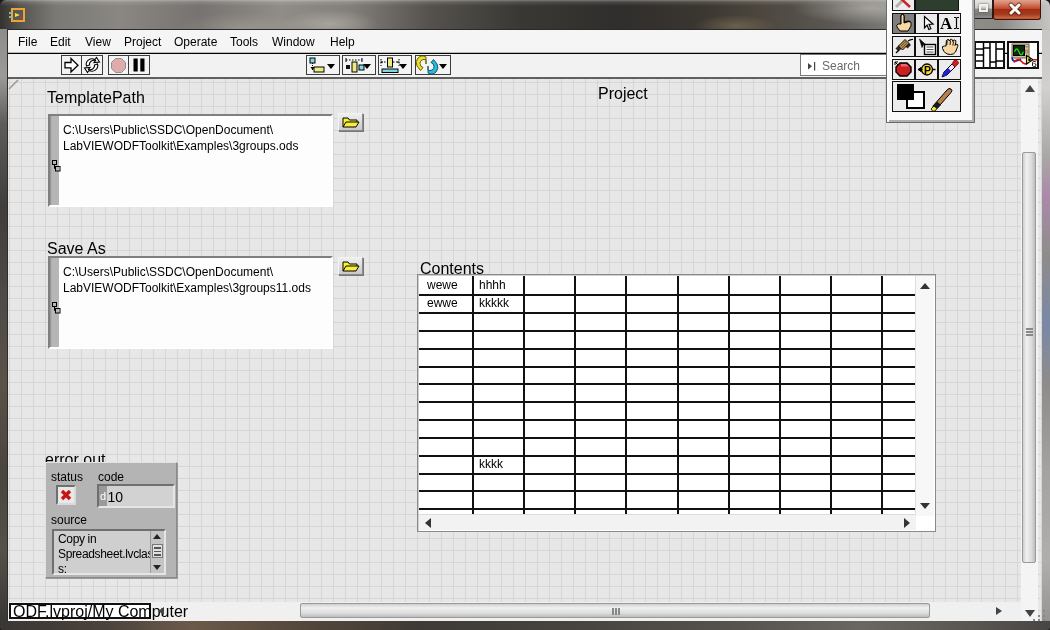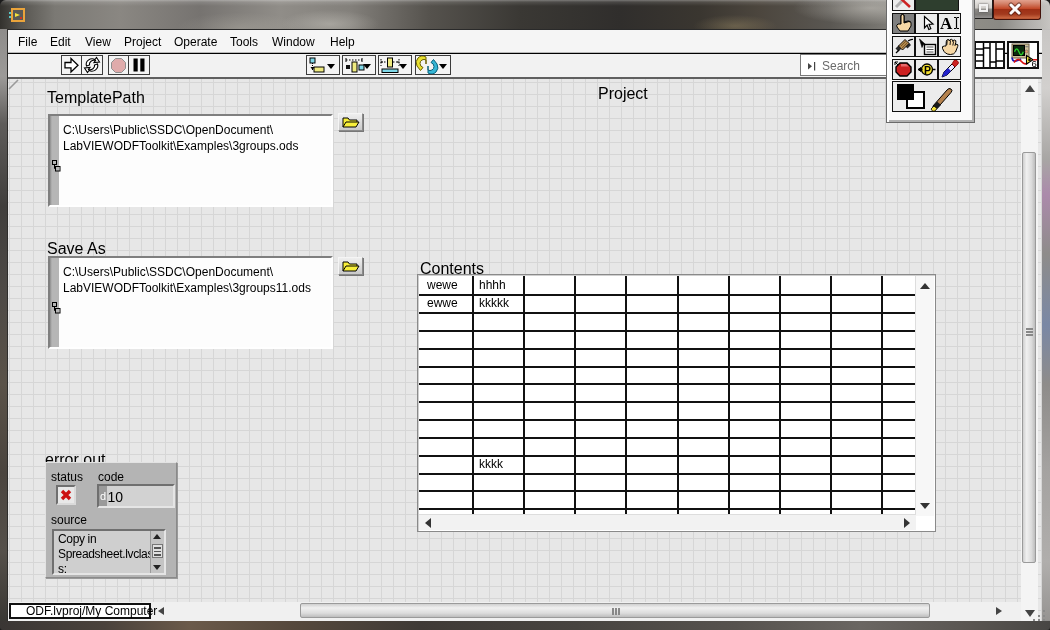--- a/index.html
+++ b/index.html
@@ -69,21 +69,21 @@
 
 #errc{position:absolute;left:37px;top:383px;width:132px;height:116px;background:#b4b4b4;
  border-top:1px solid #e2e2e2;border-left:1px solid #e2e2e2;border-bottom:1px solid #8a8a8a;border-right:1px solid #8a8a8a;box-shadow:1px 1px 0 #9a9a9a;}
 .dlbl{position:absolute;font-size:12px;color:#000;}
 
 .sbthumb{background:linear-gradient(90deg,#cfcfcf,#f0f0f0 30%,#dcdcdc 70%,#bdbdbd);border:1px solid #9a9a9a;border-radius:2px;}
 .sbthumbh{background:linear-gradient(180deg,#cfcfcf,#f0f0f0 30%,#dcdcdc 70%,#bdbdbd);border:1px solid #9a9a9a;border-radius:2px;}
 .arr{position:absolute;width:0;height:0;}
 
 #botbar{position:absolute;left:0;top:523px;width:1013px;height:19px;background:#f0f0f0;}
-#target{position:absolute;left:1px;top:1px;width:142px;height:16px;background:#fff;border:2px solid #111;font-size:12px;line-height:13px;padding-left:15px;color:#000;white-space:nowrap;}
+#target{position:absolute;left:1px;top:1px;width:142px;height:16px;background:#fff;border:2px solid #111;font-size:16px;line-height:13px;padding-left:2px;color:#000;white-space:nowrap;}
 #vsb{position:absolute;left:1013px;top:0px;width:17px;height:542px;background:#f4f4f4;}
 
 #palette{position:absolute;left:886px;top:-18px;width:89px;height:141px;z-index:50;
  background:#fafafa;border:1px solid #6a6a6a;box-shadow:inset 2px 2px 0 #ffffff, inset -2px -2px 0 #b0b0b0;}
 .pcell{position:absolute;width:23px;height:21px;background:#ececec;border:1px solid #111;}
 
 #connicon{position:absolute;left:966px;top:12px;width:31px;height:28px;background:#fff;border:2px solid #111;}
 #viicon{position:absolute;left:999px;top:12px;width:32px;height:28px;background:#fff;border:2px solid #111;}
 #searchbox{position:absolute;left:792px;top:25px;width:168px;height:22px;background:#fff;border:1px solid #7a7a7a;}
 </style>

